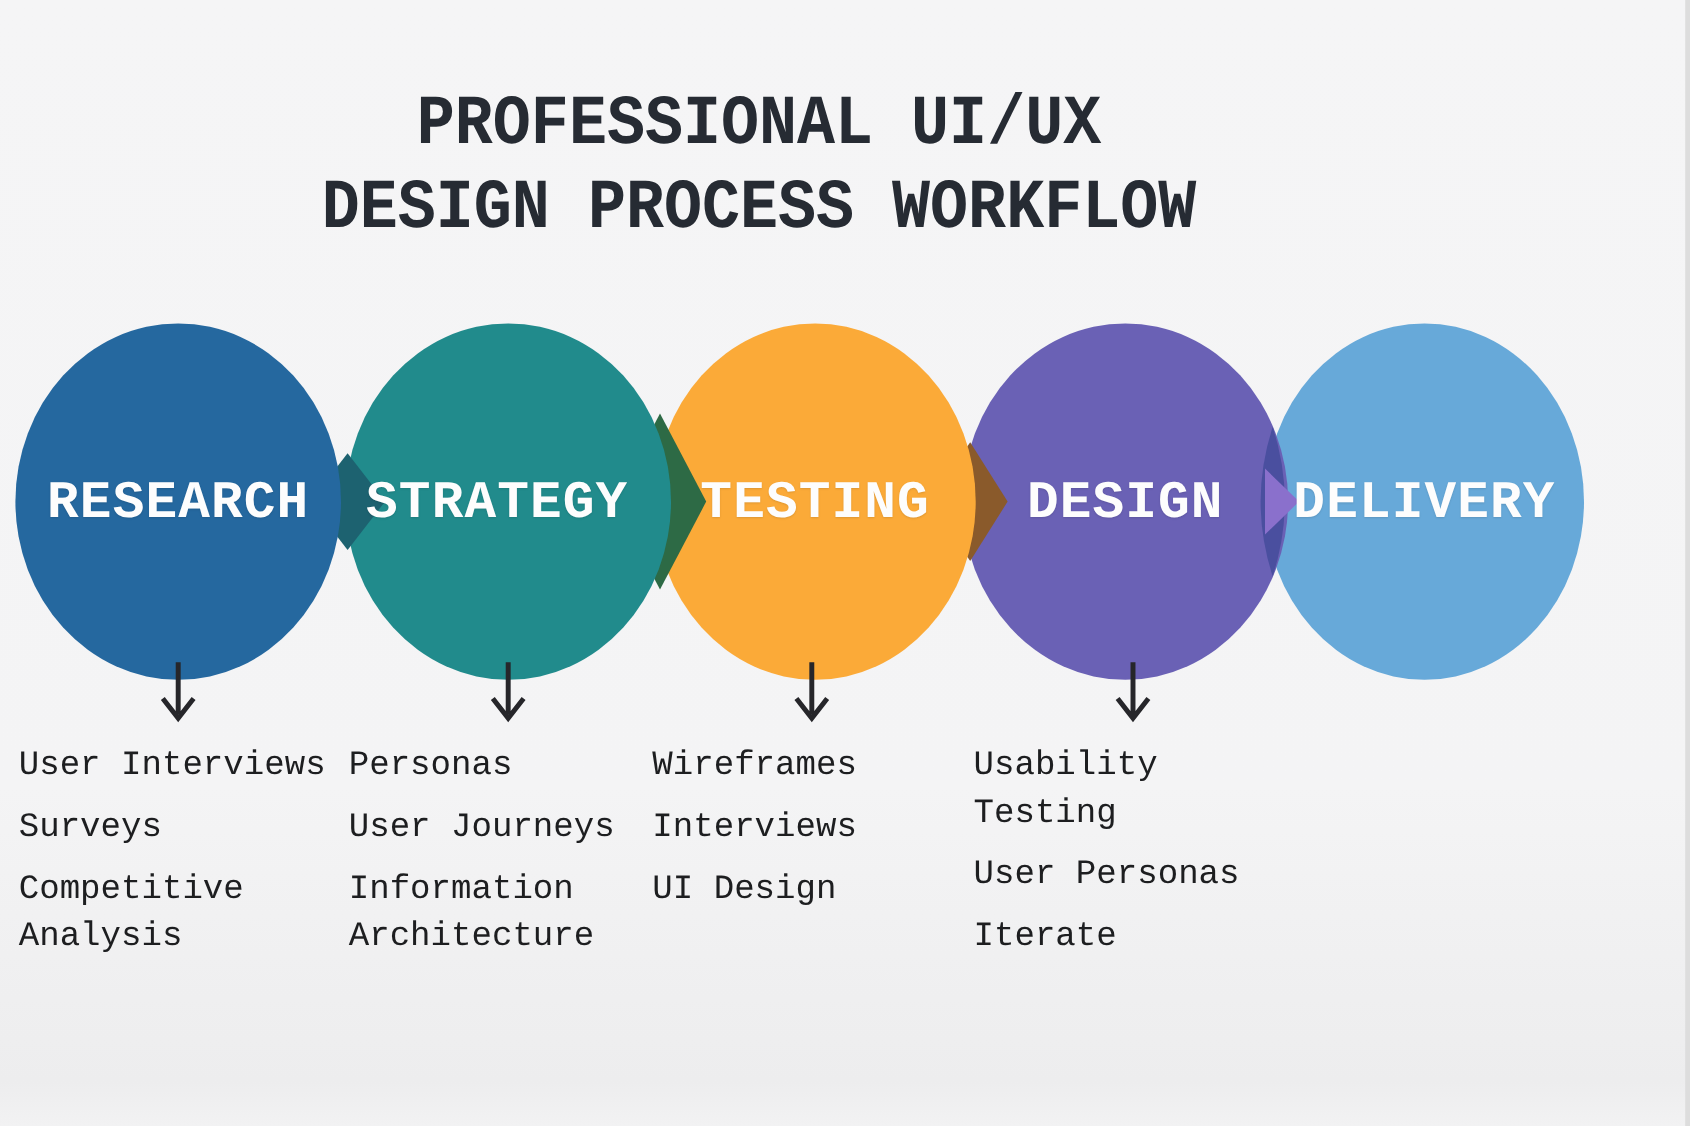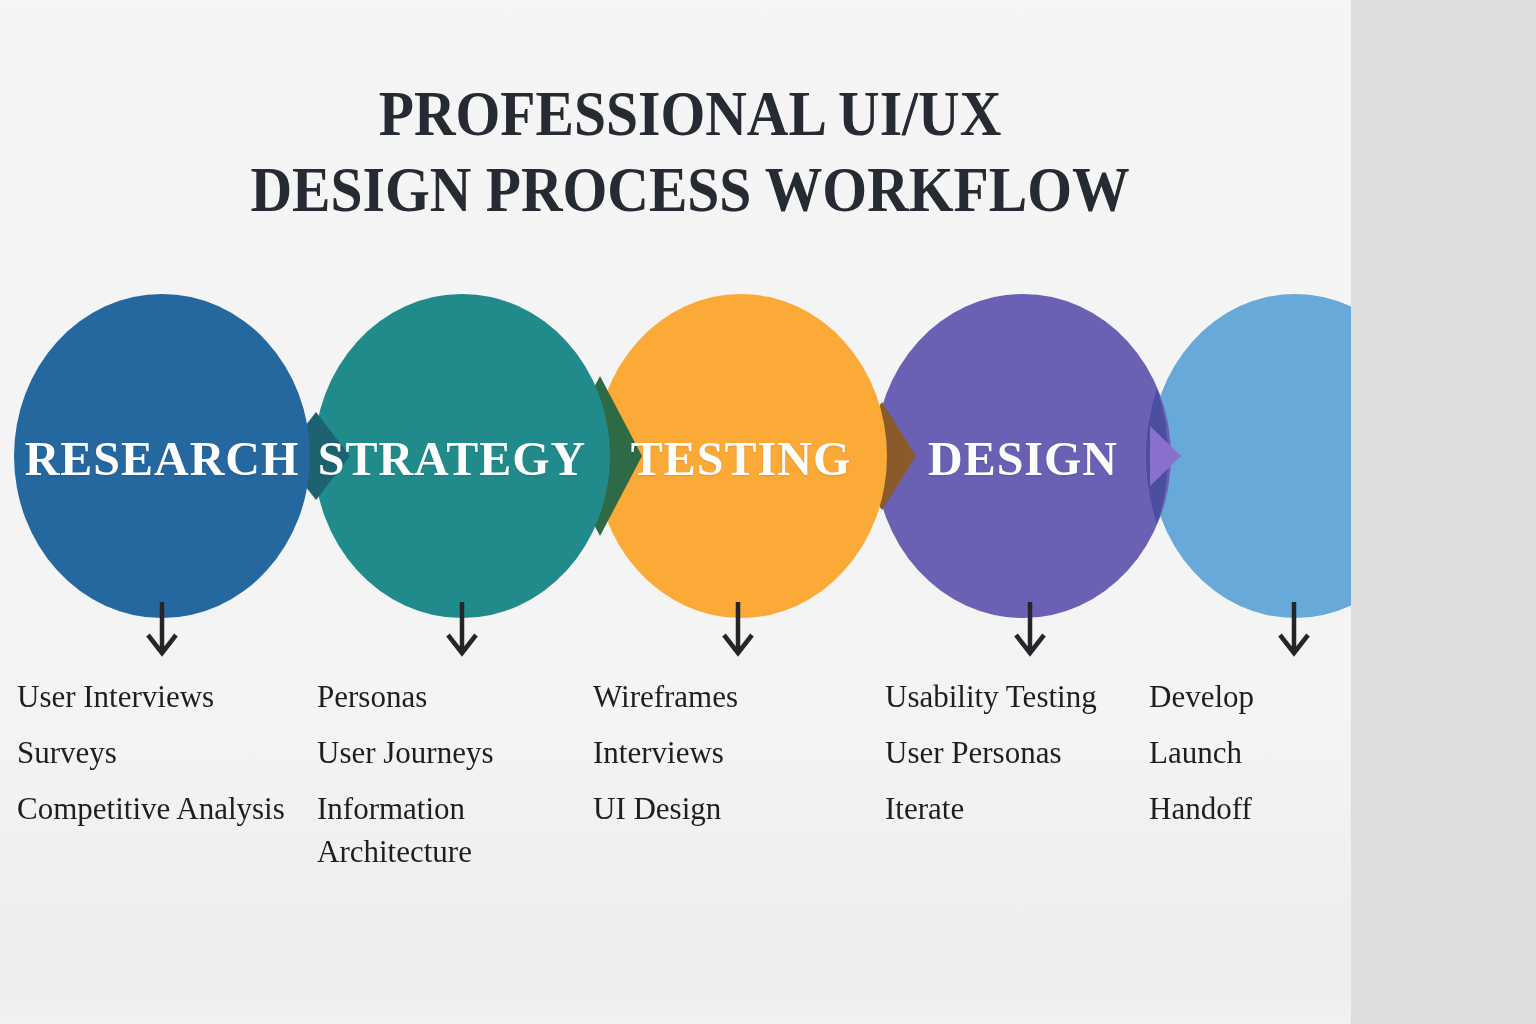--- a/index.html
+++ b/index.html
@@ -1,19 +1,19 @@
 <!DOCTYPE html>
 <html><head>
 <meta charset="utf-8">
 <style>
   html,body { margin:0; padding:0; background:#ddd; }
   .canvas {
-    position:relative; width:1351px; height:1024px; overflow:hidden;
+    position:relative; width:1532px; height:1024px; overflow:hidden;
     background:linear-gradient(180deg, #f5f5f6 0%, #f4f4f5 70%, #ededee 96%, #f2f2f3 100%);
-    font-family:Liberation Serif, serif;
+    font-family:Liberation Mono, monospace;
   }
   .title {
     position:absolute; top:76px; left:0; width:1380px;
     text-align:center; font-weight:bold; font-size:64px; line-height:76px;
     color:#262b33; letter-spacing:0px;
     transform:scaleX(0.9); transform-origin:50% 0;
   }
   .band { position:absolute; top:292px; left:0; }
   .stage-label {
     position:absolute; transform:translate(-50%,-50%);
@@ -52,20 +52,21 @@
     <ellipse cx="462" cy="164" rx="148" ry="162" fill="#218b8c"></ellipse>
 
     <polygon points="282,164 316,120 350,164 316,208" fill="#1d6270"></polygon>
     <ellipse cx="162" cy="164" rx="148" ry="162" fill="#25689f"></ellipse>
   </svg>
 
   <div class="stage-label" style="left:162px;  top:458px;">RESEARCH</div>
   <div class="stage-label" style="left:452px;  top:458px;">STRATEGY</div>
   <div class="stage-label" style="left:741px;  top:458px;">TESTING</div>
   <div class="stage-label" style="left:1023px; top:458px;">DESIGN</div>
+  <div class="stage-label" style="left:1295px; top:458px;">DELIVERY</div>
 
   <div class="col" style="left:17px;">
     <svg class="arrow" width="40" height="62" viewBox="0 0 40 62">
       <path d="M20 3 L20 50 M6 36 L20 54 L34 36" fill="none" stroke="#26262a" stroke-width="4.5"></path>
     </svg>
     <div class="item">User Interviews</div>
     <div class="item">Surveys</div>
     <div class="item">Competitive Analysis</div>
   </div>
 
@@ -89,22 +90,14 @@
 
   <div class="col" style="left:885px;">
     <svg class="arrow" width="40" height="62" viewBox="0 0 40 62">
       <path d="M20 3 L20 50 M6 36 L20 54 L34 36" fill="none" stroke="#26262a" stroke-width="4.5"></path>
     </svg>
     <div class="item">Usability Testing</div>
     <div class="item">User Personas</div>
     <div class="item">Iterate</div>
   </div>
 
-  <div class="col" style="left:1149px;">
-    <svg class="arrow" width="40" height="62" viewBox="0 0 40 62">
-      <path d="M20 3 L20 50 M6 36 L20 54 L34 36" fill="none" stroke="#26262a" stroke-width="4.5"></path>
-    </svg>
-    <div class="item">Develop</div>
-    <div class="item">Launch</div>
-    <div class="item">Handoff</div>
-  </div>
 
 </div>
 
 </body></html>

